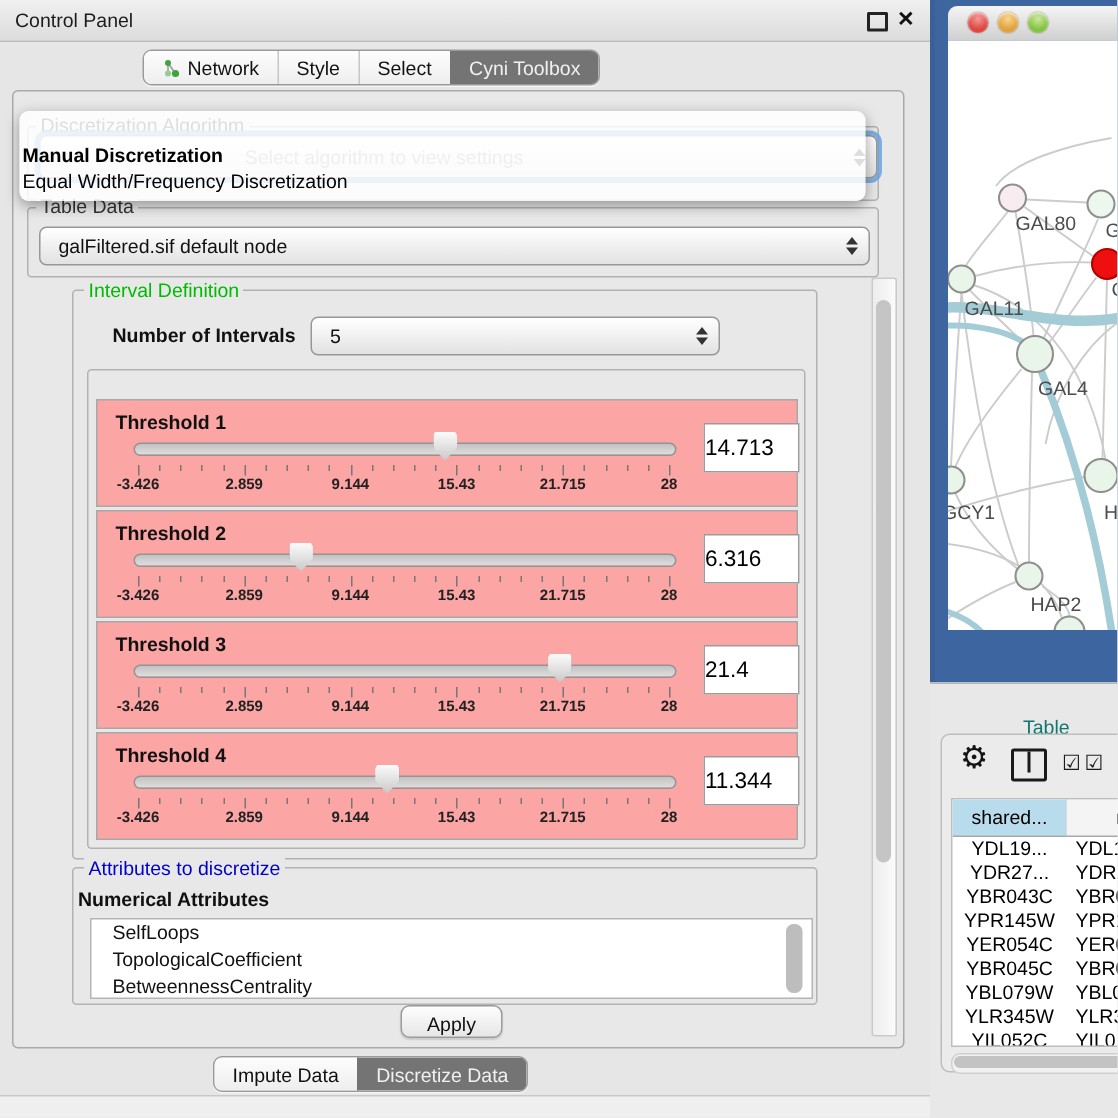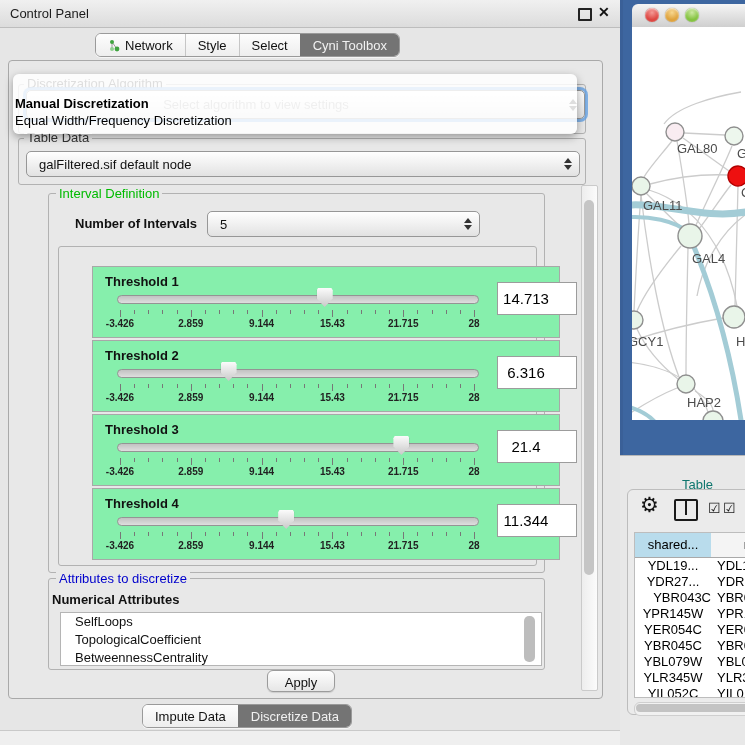--- a/index.html
+++ b/index.html
@@ -48,33 +48,33 @@
     box-shadow:0 0 0 3px rgba(100,160,225,.8);}
   #algo-placeholder{left:26px;top:97px;width:460px;text-align:center;color:#9d9d9d;font-size:13px;}
 
   #algo-popup{left:13px;top:74px;width:564px;height:60px;background:rgba(255,255,255,.84);
     border-radius:6px;box-shadow:0 3px 9px rgba(0,0,0,.35);z-index:40;}
   .popup-item{position:absolute;left:2px;font-size:13px;color:#000;white-space:nowrap;}
 
   #td-combo{left:26px;top:151px;width:552px;height:24px;}
   #ni-combo{left:207px;top:211px;width:271px;height:24px;}
 
-  .th-panel{position:absolute;left:64px;width:466px;height:70px;background:#86efac;
-    border:1px solid #a8a8a8;margin-left:28px;}
+  .th-panel{position:absolute;left:64px;width:466px;height:70px;background:#fca5a5;
+    border:1px solid #a8a8a8;}
   .th-label{position:absolute;left:12px;top:7px;font-size:13px;font-weight:bold;color:#111;}
   .th-track{position:absolute;left:24px;top:28px;width:360px;height:7px;border:1px solid #949494;
     border-radius:5px;background:linear-gradient(#c2c2c2,#dedede);}
   .th-thumb{position:absolute;top:21px;width:16px;height:19px;
     background:linear-gradient(#fbfbfb,#c9c9c9);
     clip-path:polygon(8% 0,92% 0,100% 12%,100% 55%,50% 100%,0 55%,0 12%);
     filter:drop-shadow(0 0 1px #777);}
   .tick{position:absolute;width:1px;background:#777;}
   .tick-label{position:absolute;width:60px;text-align:center;font-size:10px;font-weight:bold;color:#222;}
   .th-value{position:absolute;left:404px;top:15px;width:56px;height:31px;background:#fff;
-    border:1px solid #9c9c9c;font-size:15px;color:#000;text-align:center;line-height:31px;padding-right:22px;}
+    border:1px solid #9c9c9c;font-size:15px;color:#000;text-align:left;line-height:31px;padding-right:6px;}
 
   #attr-list{left:60px;top:612px;width:480px;height:52px;background:#fff;border:1px solid #b5b5b5;overflow:hidden;}
   .attr-item{padding:1px 0 1px 14px;font-size:13px;color:#111;line-height:16px;white-space:nowrap;}
   #attr-scroll{left:524px;top:616px;width:11px;height:46px;background:#bdbdbd;border-radius:5px;}
 
   #apply-btn{left:267px;top:670px;width:68px;height:22px;border:1px solid #9b9b9b;border-radius:6px;
     background:linear-gradient(#fefefe,#e6e6e6);font-size:13px;color:#111;text-align:center;line-height:22px;
     box-shadow:0 1px 1px rgba(0,0,0,.12);}
 
   #v-scroll-track{left:581px;top:185px;width:15px;height:504px;
@@ -426,21 +426,21 @@
       </div>
     <div class="abs cbx" style="left:80px;">☑</div>
     <div class="abs cbx" style="left:95px;">☑</div>
     <div class="abs" id="tp-table">
         <div class="tp-hcell sel" style="left: 0px; width: 76px;">shared...</div>
         <div class="tp-hcell" style="left: 76px; width: 80px;">na</div>
         <div class="tp-cell" style="left: 0px; width: 76px; top: 25px; text-align: center;">YDL19...</div>
         <div class="tp-cell" style="left: 76px; width: 80px; top: 25px; padding-left: 6px;">YDL1</div>
         <div class="tp-cell" style="left: 0px; width: 76px; top: 41px; text-align: center;">YDR27...</div>
         <div class="tp-cell" style="left: 76px; width: 80px; top: 41px; padding-left: 6px;">YDR2</div>
-        <div class="tp-cell" style="left: 0px; width: 76px; top: 57px; text-align: right;">YBR043C</div>
+        <div class="tp-cell" style="left: 0px; width: 76px; top: 57px; text-align: center;">YBR043C</div>
         <div class="tp-cell" style="left: 76px; width: 80px; top: 57px; padding-left: 6px;">YBR0</div>
         <div class="tp-cell" style="left: 0px; width: 76px; top: 73px; text-align: center;">YPR145W</div>
         <div class="tp-cell" style="left: 76px; width: 80px; top: 73px; padding-left: 6px;">YPR1</div>
         <div class="tp-cell" style="left: 0px; width: 76px; top: 89px; text-align: center;">YER054C</div>
         <div class="tp-cell" style="left: 76px; width: 80px; top: 89px; padding-left: 6px;">YER0</div>
         <div class="tp-cell" style="left: 0px; width: 76px; top: 105px; text-align: center;">YBR045C</div>
         <div class="tp-cell" style="left: 76px; width: 80px; top: 105px; padding-left: 6px;">YBR0</div>
         <div class="tp-cell" style="left: 0px; width: 76px; top: 121px; text-align: center;">YBL079W</div>
         <div class="tp-cell" style="left: 76px; width: 80px; top: 121px; padding-left: 6px;">YBL0</div>
         <div class="tp-cell" style="left: 0px; width: 76px; top: 137px; text-align: center;">YLR345W</div>

